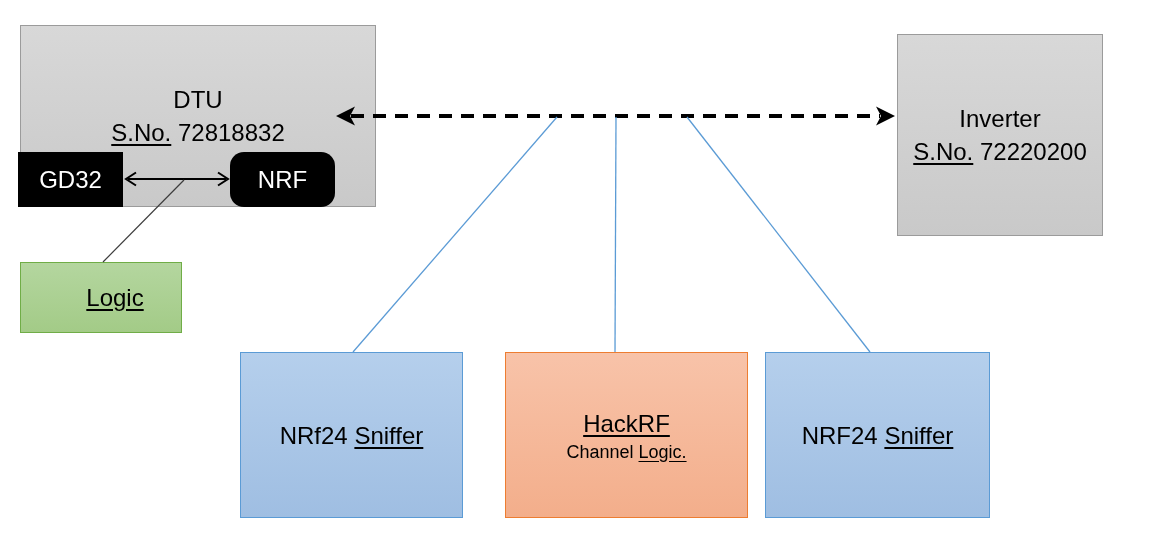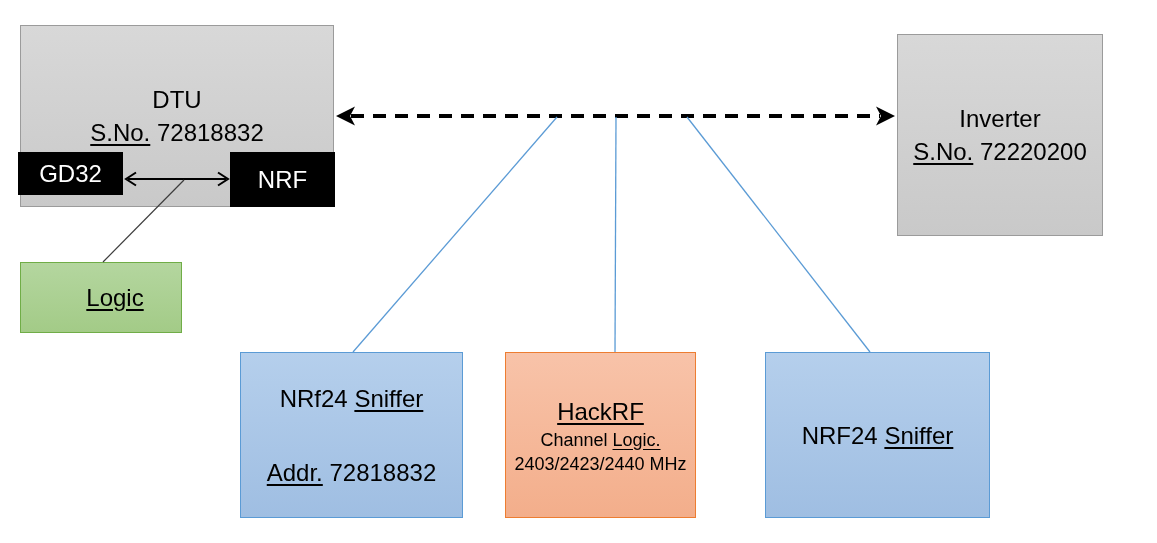--- a/index.html
+++ b/index.html
@@ -29,48 +29,48 @@
     text-align: center;
     z-index: 2;
   }
   .ln { line-height: 33px; font-size: 24px; white-space: nowrap; }
   .sub { line-height: 24px; font-size: 18px; white-space: nowrap; }
 
   .gray-box {
     background: linear-gradient(180deg, #D8D8D8 0%, #C9C9C9 100%);
     border: 1px solid #9B9B9B;
   }
-  .dtu { left: 20px; top: 25px; width: 314px; height: 182px; }
+  .dtu { left: 20px; top: 25px; width: 356px; height: 182px; }
   .inverter { left: 897px; top: 34px; width: 206px; height: 202px; }
 
   .chip {
     background: #000000;
     color: #ffffff;
     z-index: 3;
   }
-  .gd32 { left: 18px; top: 152px; width: 105px; height: 43px; }
-  .nrf  { left: 230px; top: 152px; width: 105px; height: 55px; }
+  .gd32 { left: 18px; top: 152px; width: 105px; height: 55px; }
+  .nrf  { left: 230px; top: 152px; width: 105px; height: 55px; border-radius: 14px; }
 
   .logic {
     left: 20px; top: 262px; width: 162px; height: 71px;
     background: linear-gradient(180deg, #B4D69F 0%, #A3CB87 100%);
     border: 1.5px solid #70AD47;
     padding-left: 28px;
   }
 
   .blue-box {
     background: linear-gradient(180deg, #B5CFEC 0%, #9FBEE2 100%);
     border: 1.5px solid #5B9BD5;
     gap: 41px;
   }
   .sniffer-left  { left: 240px; top: 352px; width: 223px; height: 166px; }
   .sniffer-right { left: 765px; top: 352px; width: 225px; height: 166px; }
 
   .hackrf {
-    left: 505px; top: 352px; width: 191px; height: 166px;
+    left: 505px; top: 352px; width: 243px; height: 166px;
     background: linear-gradient(180deg, #F8C3A9 0%, #F3AE8B 100%);
     border: 1.5px solid #ED7D31;
   }
 
   .sp {
     text-decoration-line: underline;
     text-decoration-style: wavy;
     text-decoration-color: #E04A3F;
     text-decoration-thickness: 1px;
     text-underline-offset: 3px;
@@ -127,26 +127,24 @@
     <div class="ln sp">Logic</div>
   </div>
 
   <div class="box gray-box inverter">
     <div class="ln">Inverter</div>
     <div class="ln"><span class="sp">S.No.</span> <span>72220200</span></div>
   </div>
 
   <div class="box blue-box sniffer-left">
     <div class="ln"><span>NRf24</span> <span class="sp">Sniffer</span></div>
-    <div class="ln"><span class="sp">Addr.</span> <span>72818832</span></div>
   </div>
 
   <div class="box hackrf">
     <div class="ln sp">HackRF</div>
     <div class="sub"><span>Channel</span> <span class="sp">Logic.</span></div>
-    <div class="sub">2403/2423/2440 MHz</div>
   </div>
 
   <div class="box blue-box sniffer-right">
     <div class="ln"><span>NRF24</span> <span class="sp">Sniffer</span></div>
   </div>
 
 </div>
 
 </body></html>

